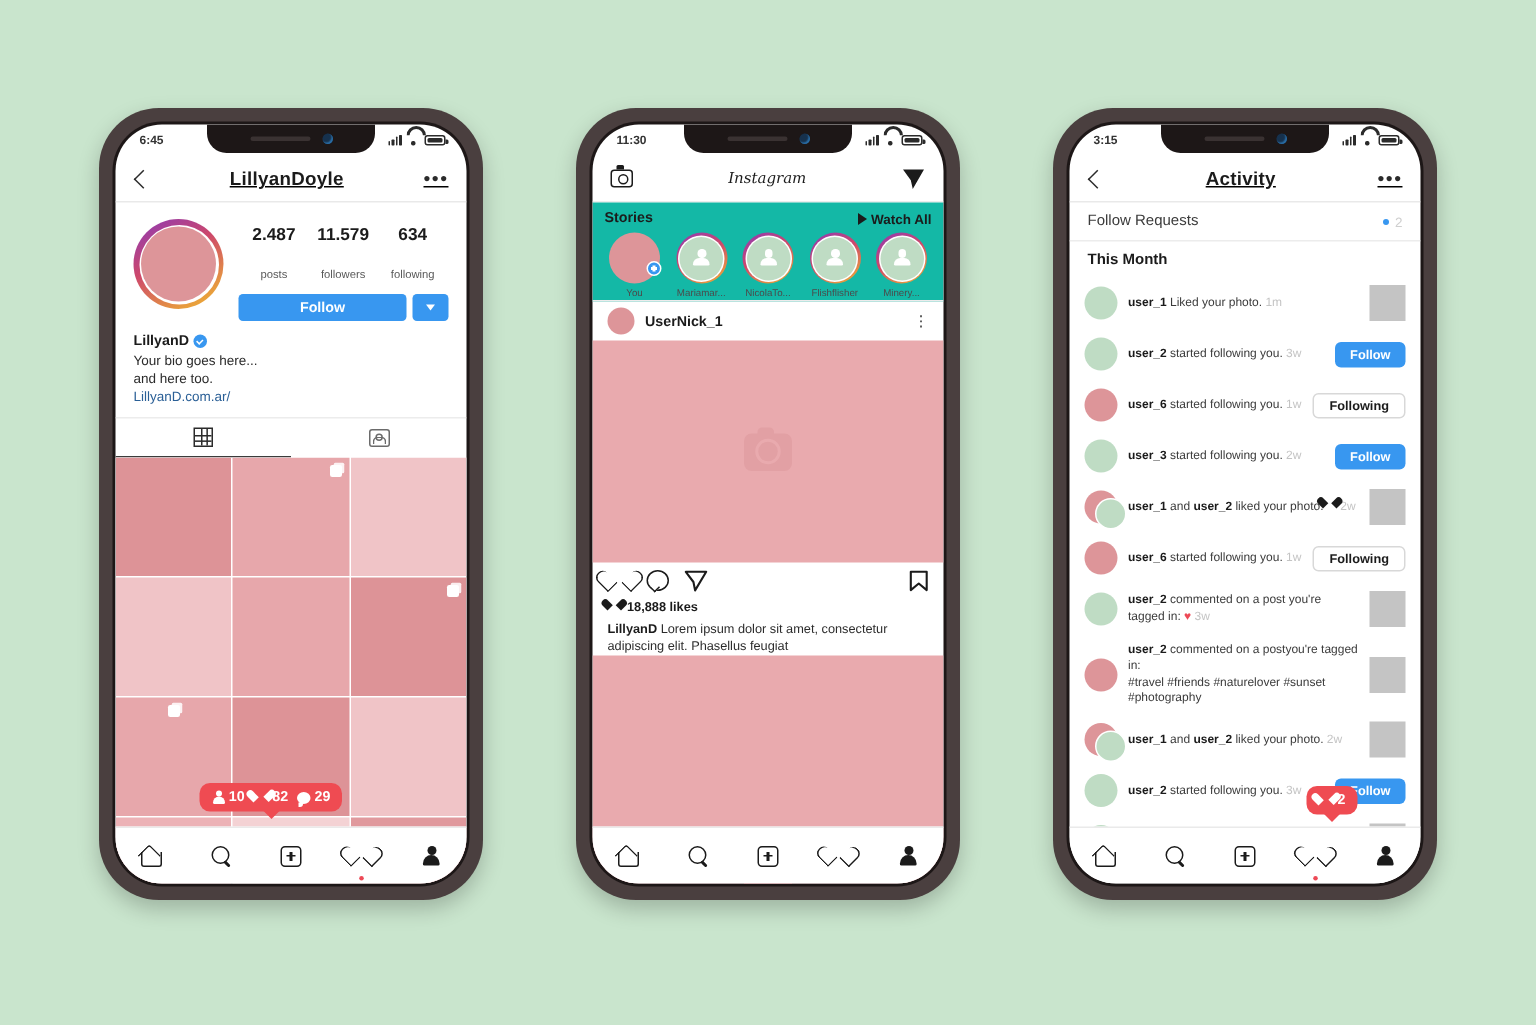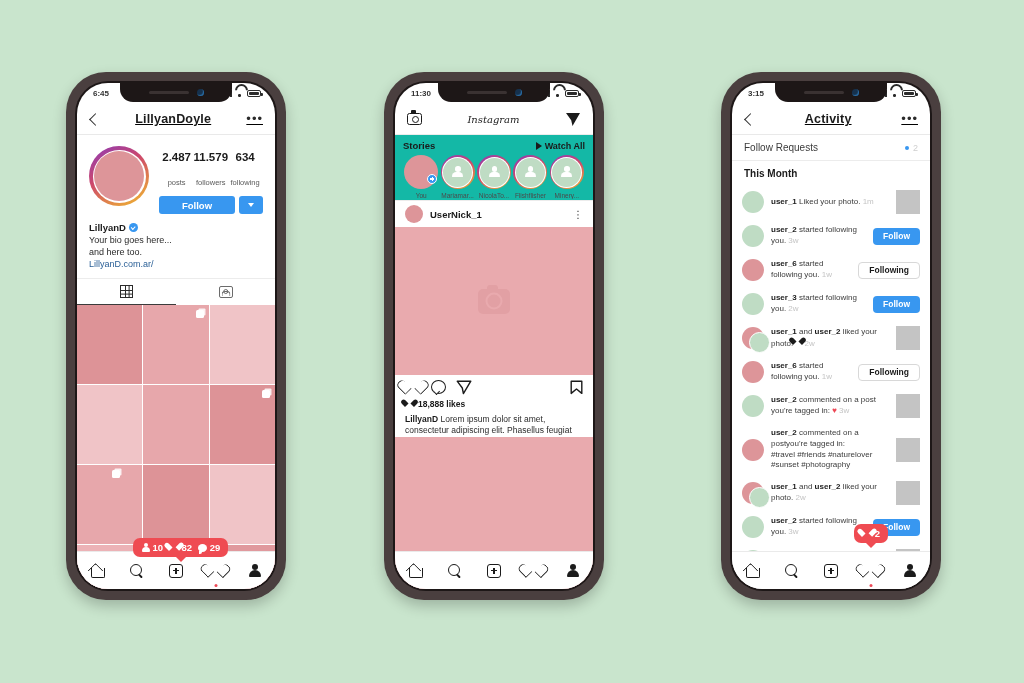--- a/index.html
+++ b/index.html
@@ -7,29 +7,29 @@
     width: 1024px; height: 683px;
     background: #c9e5cd;
     font-family: "Liberation Sans", sans-serif;
     overflow: hidden;
   }
   .stage { position: relative; width: 1024px; height: 683px; }
 
   
   .phone {
     position: absolute;
-    width: 220px; height: 528px;
+    width: 256px; height: 528px;
     border-radius: 40px;
     background: #4a3f3f;
     padding: 9px;
     box-shadow: 0 6px 14px rgba(0,0,0,.22);
   }
   .phone.p1 { left: 66px;  top: 72px; }
   .phone.p2 { left: 384px; top: 72px; }
-  .phone.p3 { left: 721px; top: 72px; }
+  .phone.p3 { left: 702px; top: 72px; }
   .bezel {
     position: relative; width: 100%; height: 100%;
     border-radius: 33px; background: #1d1717;
     padding: 2px;
   }
   .screen {
     position: relative; width: 100%; height: 100%;
     border-radius: 31px; background: #fff;
     overflow: hidden;
     display: flex; flex-direction: column;
@@ -407,21 +407,21 @@
             <div class="cell" style="background: rgb(231, 167, 171);">
               <span class="multi left"></span>
             </div>
             <div class="cell" style="background: rgb(221, 147, 151);"></div>
             <div class="cell" style="background: rgb(240, 196, 199);"></div>
             <div class="cell" style="background: rgb(236, 178, 182);"></div>
             <div class="cell" style="background: rgb(244, 210, 212);"></div>
             <div class="cell" style="background: rgb(224, 153, 157);"></div>
           </div>
 
-        <div class="tip" style="left:56px; bottom:32px;">
+        <div class="tip" style="left:56px; bottom:48px;">
           <span class="it">
             <span class="gl-person"></span>
             <span>10</span>
           </span>
           <span class="it">
             <span class="gl-heart"></span>
             <span>82</span>
           </span>
           <span class="it">
             <span class="gl-bubble"></span>

